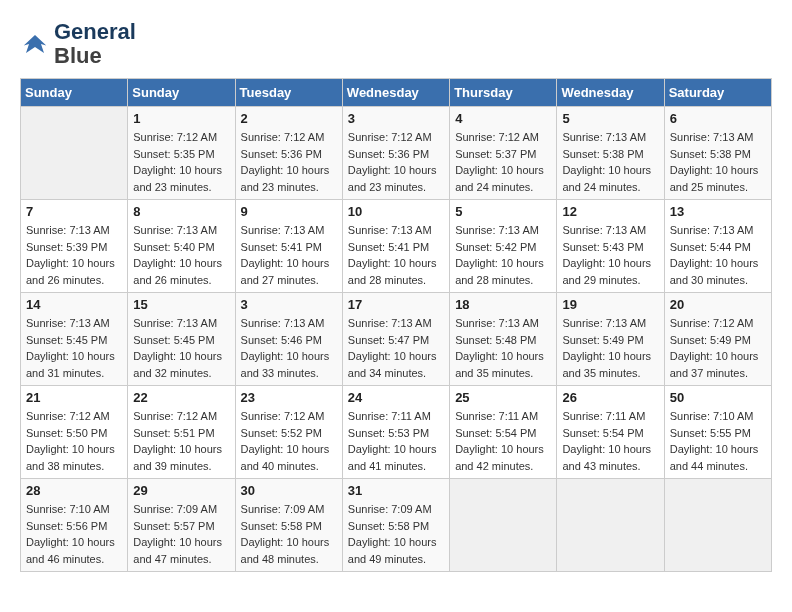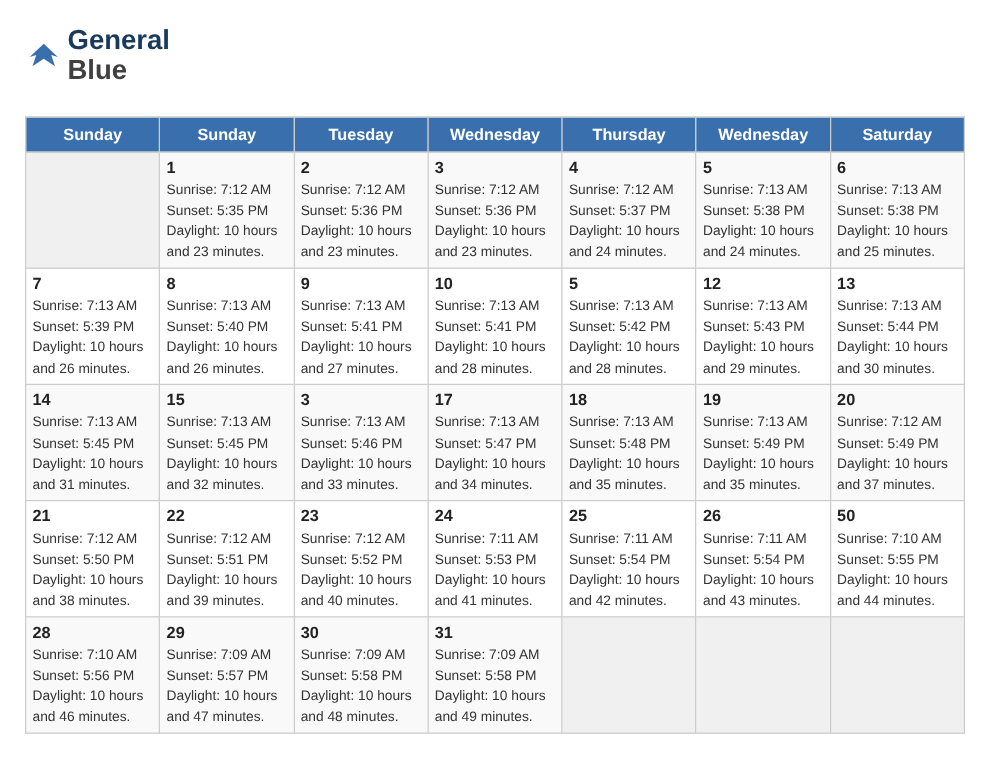--- a/index.html
+++ b/index.html
@@ -7,21 +7,21 @@
       font-family: Arial, sans-serif;
       background: #fff;
       width: 792px;
       min-height: 612px;
       padding: 20px;
     }
     .header {
       display: flex;
       justify-content: space-between;
       align-items: flex-start;
-      margin-bottom: 25px;
+      margin-bottom: 10px;
     }
     .logo {
       display: flex;
       align-items: center;
       gap: 4px;
     }
     .logo-text {
       font-size: 22px;
       font-weight: bold;
       color: #1a3a5c;
@@ -49,21 +49,21 @@
     }
     .calendar {
       width: 100%;
       border-collapse: collapse;
       font-size: 11px;
     }
     .calendar thead tr th {
       background-color: #3a6fad;
       color: #fff;
       padding: 6px 4px;
-      text-align: center;
+      text-align: left;
       font-size: 13px;
       font-weight: bold;
       border: 1px solid #ccc;
     }
     .calendar tbody tr td {
       border: 1px solid #ccc;
       vertical-align: top;
       padding: 4px 5px;
       width: 107px;
       min-height: 80px;

